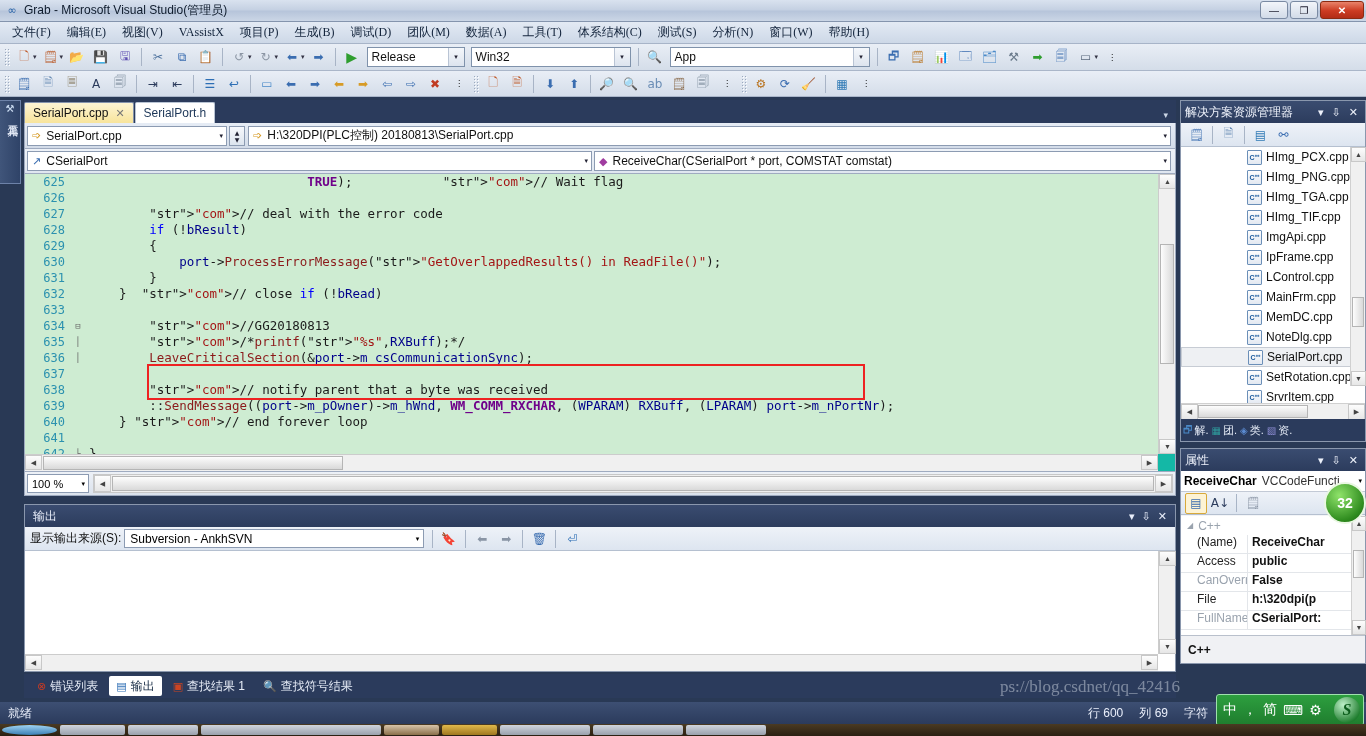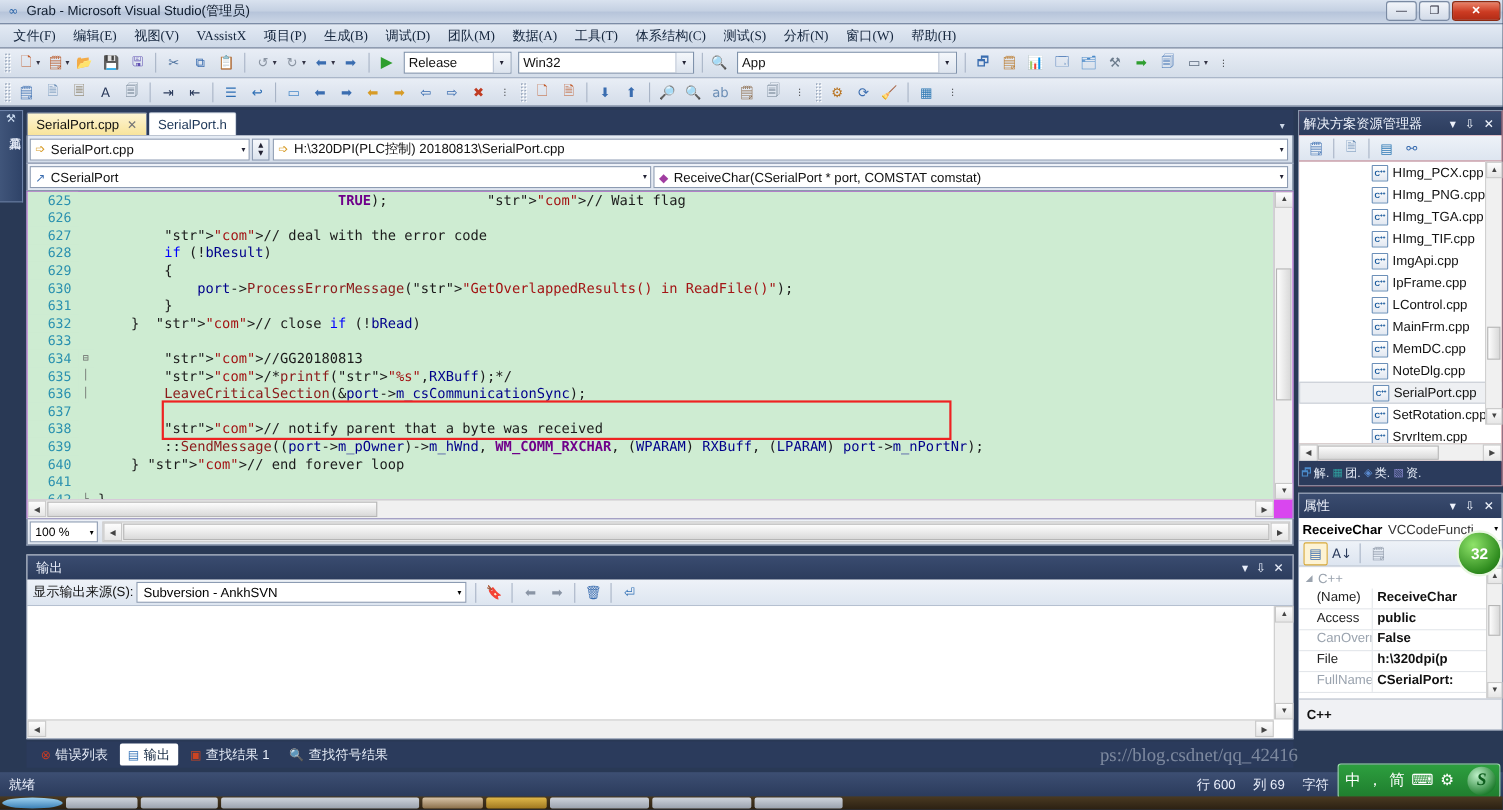--- a/index.html
+++ b/index.html
@@ -138,21 +138,21 @@
   .nav-icon { margin-right: 5px; font-size: 11px; }
   .spin {
     width: 16px; height: 20px; border: 1px solid #8c9bb2; background: linear-gradient(to bottom,#f6f8fc,#dce4ee);
     display: flex; flex-direction: column; align-items: center; justify-content: center;
     font-size: 6px; color: #223; margin-right: 3px;
   }
 
   
   #code-area {
     position: absolute; left: 0; top: 74px; width: 100%; height: 298px;
-    background: #d946ef; border: 1px solid #9fabc0; border-top: none;
+    background: #14b8a6; border: 1px solid #9fabc0; border-top: none;
     overflow: hidden;
   }
   #code-scroll {
     position: absolute; left: 0; top: 0; right: 17px; bottom: 17px;
     background: #ceecd2;
     font-family: "DejaVu Sans Mono", "Liberation Mono", monospace;
     font-size: 12.5px; line-height: 16px;
     overflow: hidden;
   }
   .code-line { display: flex; height: 16px; white-space: pre; align-items: center; }
@@ -244,21 +244,21 @@
   .btab {
     display: flex; align-items: center; height: 20px; padding: 0 7px;
     color: #e6ecf7; font-size: 12px; margin-right: 4px; border-radius: 2px;
   }
   .btab.active { background: #ffffff; color: #10253f; }
   .btab .bicon { margin-right: 4px; font-size: 11px; }
 
   
   #solution-explorer {
     position: absolute; left: 1180px; top: 100px; width: 186px; height: 342px;
-    background: #ef4444; border: 1px solid #8a97ad;
+    background: #a3a3a3; border: 1px solid #8a97ad;
   }
   .dock-header {
     height: 22px; background: linear-gradient(to bottom,#3a4c70,#2c3c5d);
     display: flex; align-items: center; color: #eef2fb; font-size: 12px; padding: 0 4px;
   }
   .dock-header .hdr-btns { margin-left: auto; display: flex; gap: 8px; padding-right: 3px; font-size: 11px; }
   .dock-toolbar {
     height: 24px; background: linear-gradient(to bottom,#eef2f8,#dde5f0);
     border-bottom: 1px solid #b5c0d0; display: flex; align-items: center; padding: 0 4px;
   }

